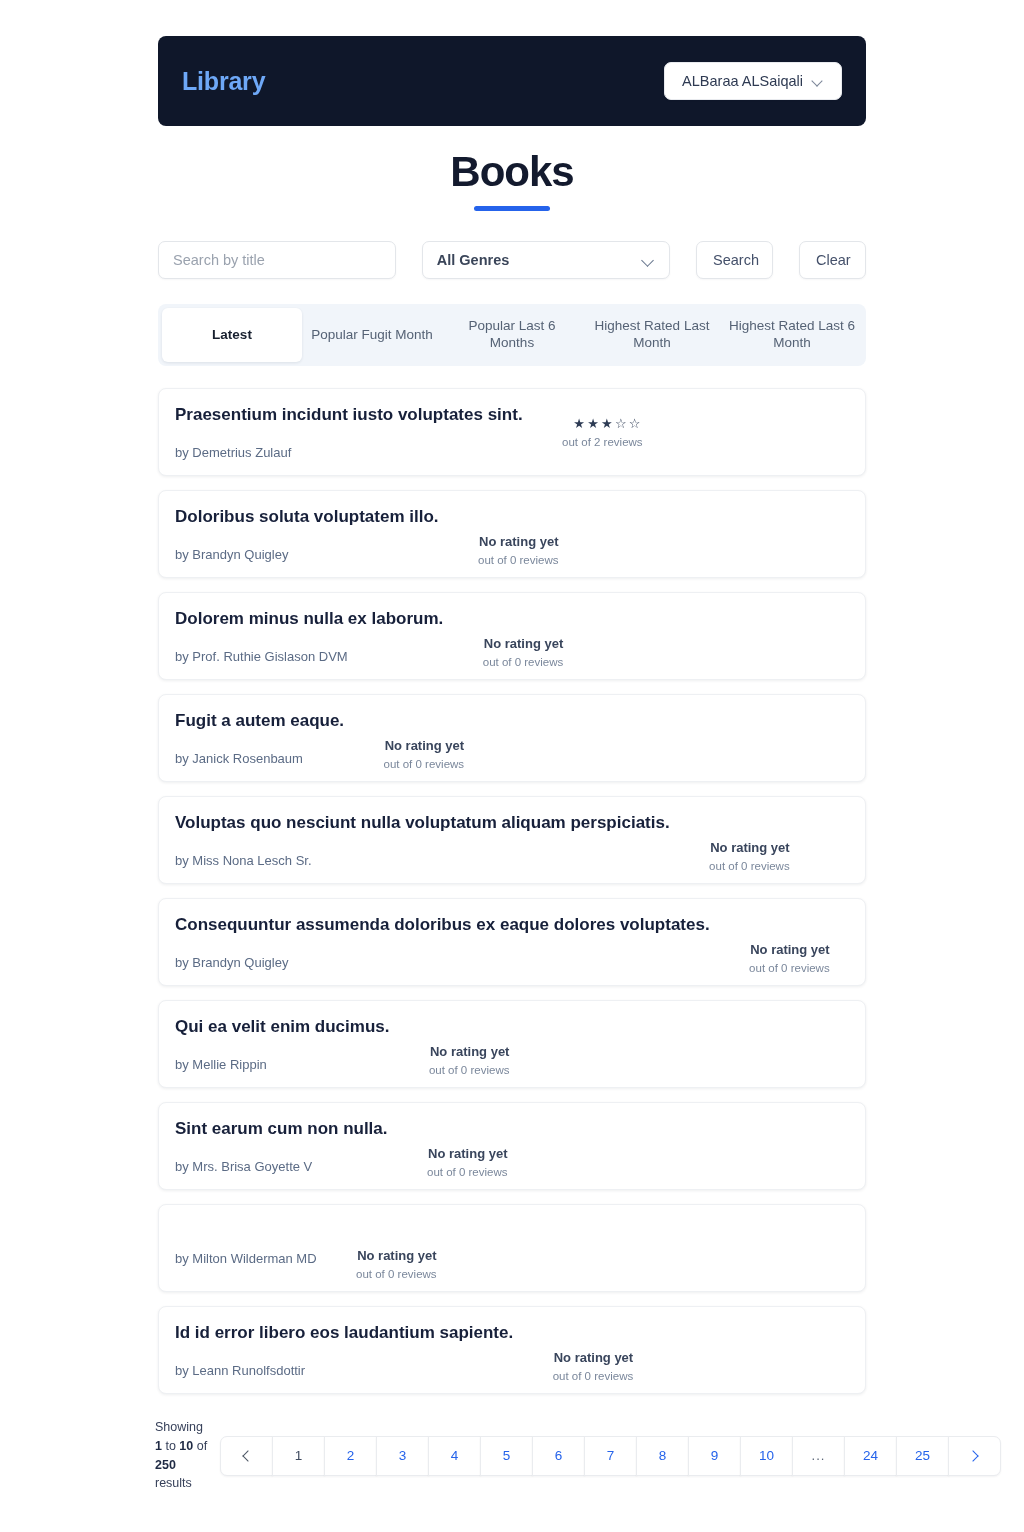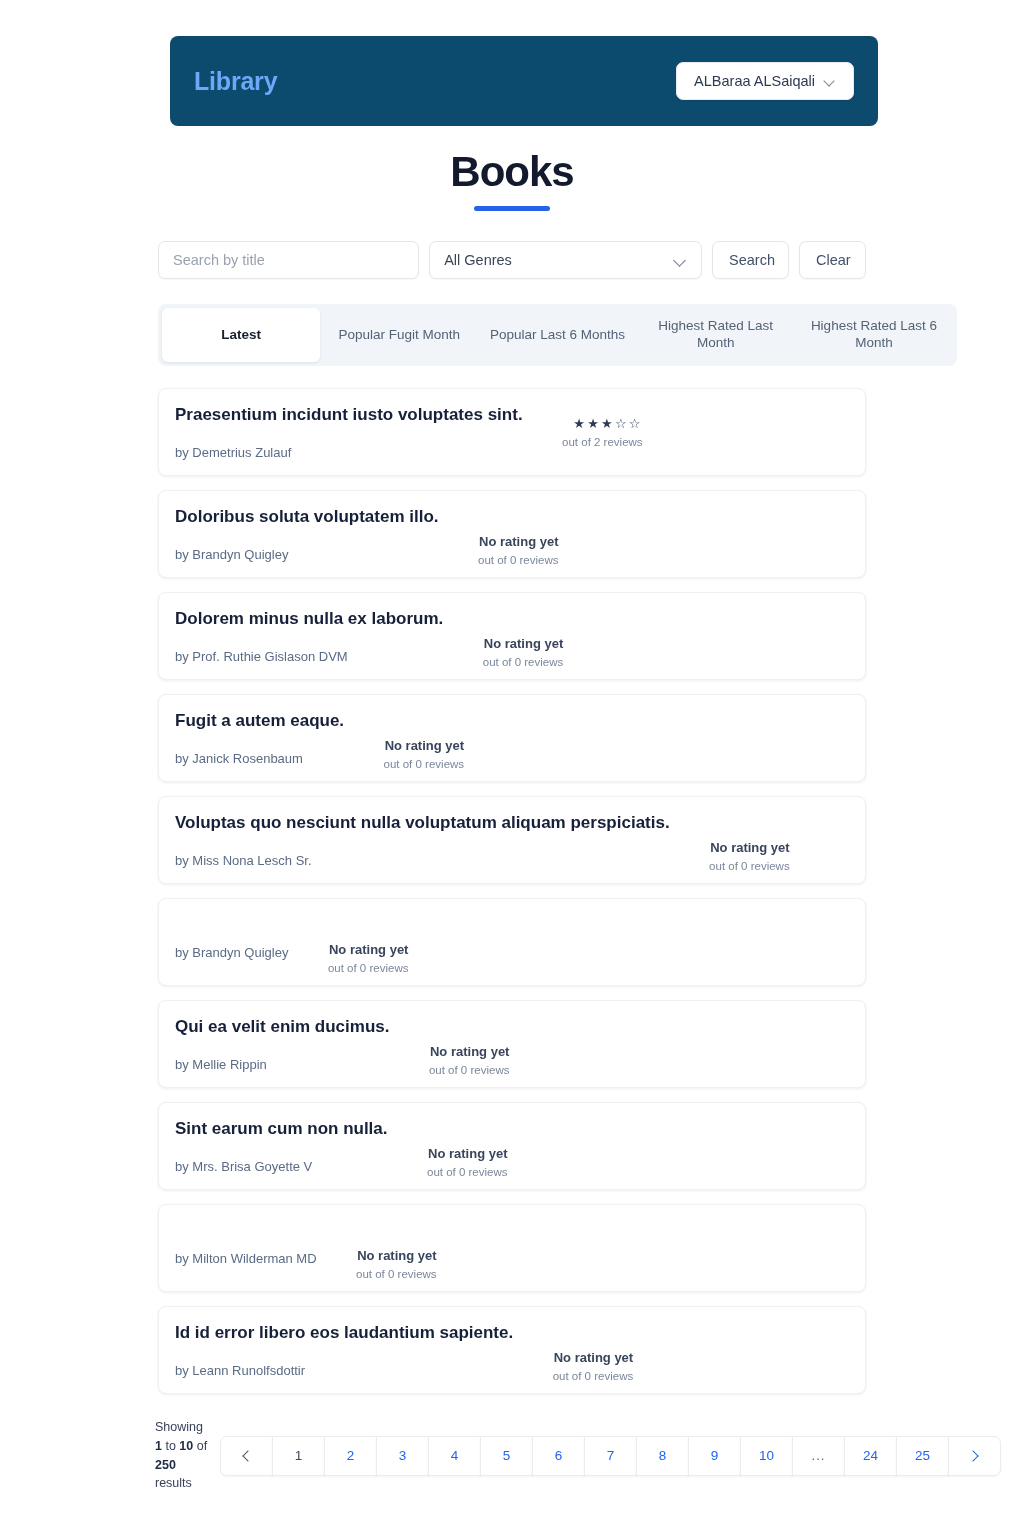--- a/index.html
+++ b/index.html
@@ -20,27 +20,26 @@
     background: #ffffff;
   }
 
   
   .navbar {
     position: absolute;
     left: 158px;
     top: 36px;
     width: 708px;
     height: 90px;
-    background: #0c4a6e;
+    background: #0f172a;
     border-radius: 8px;
     display: flex;
     align-items: center;
     justify-content: space-between;
     padding: 0 24px;
-    margin-left: 12px;
   }
   .brand {
     font-size: 25px;
     font-weight: 700;
     color: #6ea8f7;
     letter-spacing: -0.2px;
   }
   .user-menu {
     background: #ffffff;
     border: 1px solid #e8eaee;
@@ -95,21 +94,21 @@
     margin: 12px auto 0;
   }
 
   
   .search-row {
     position: absolute;
     left: 158px;
     top: 241px;
     width: 708px;
     display: flex;
-    gap: 10px;
+    gap: 26px;
   }
   .search-input {
     width: 268px;
     height: 38px;
     border: 1px solid #e3e6ea;
     border-radius: 7px;
     padding: 0 14px;
     font-size: 14.5px;
     color: #3a4559;
     font-family: "Liberation Sans", sans-serif;
@@ -125,21 +124,21 @@
     height: 38px;
     border: 1px solid #e3e6ea;
     border-radius: 7px;
     background: #ffffff;
     display: flex;
     align-items: center;
     padding: 0 14px;
     box-shadow: 0 1px 2px rgba(16,24,40,0.04);
     cursor: pointer;
   }
-  .genre-select-label { font-size: 14.5px; color: #3a4559; }
+  .genre-select-label { font-size: 14.5px; color: #3a4559; font-weight: bold; }
   .genre-select .chev { position: absolute; right: 14px; top: 13px; width: 12px; height: 12px; }
   .genre-select .chev::before { border-color: #64748b; width: 8px; height: 8px; }
 
   .btn {
     height: 38px;
     border: 1px solid #e3e6ea;
     border-radius: 7px;
     background: #ffffff;
     font-size: 14.5px;
     color: #44506a;
@@ -149,21 +148,21 @@
     cursor: pointer;
   }
   .btn-search { width: 77px; }
   .btn-clear { width: 67px; }
 
   
   .tabs {
     position: absolute;
     left: 158px;
     top: 304px;
-    width: 799px;
+    width: 708px;
     height: 62px;
     background: #f1f5fa;
     border-radius: 8px;
     display: flex;
     align-items: stretch;
     padding: 4px;
   }
   .tab {
     flex: 1 1 0;
     display: flex;
@@ -381,20 +380,21 @@
           <div class="book-title">Voluptas quo nesciunt nulla voluptatum aliquam perspiciatis.</div>
           <div class="book-author">by Miss Nona Lesch Sr.</div>
         </div>
         <div class="book-rating">
           <div class="no-rating">No rating yet</div>
           <div class="review-count">out of 0 reviews</div>
         </div>
       </div>
       <div class="book-card">
         <div class="book-info">
+          <div class="book-title">Consequuntur assumenda doloribus ex eaque dolores voluptates.</div>
           <div class="book-author">by Brandyn Quigley</div>
         </div>
         <div class="book-rating">
           <div class="no-rating">No rating yet</div>
           <div class="review-count">out of 0 reviews</div>
         </div>
       </div>
       <div class="book-card">
         <div class="book-info">
           <div class="book-title">Qui ea velit enim ducimus.</div>

